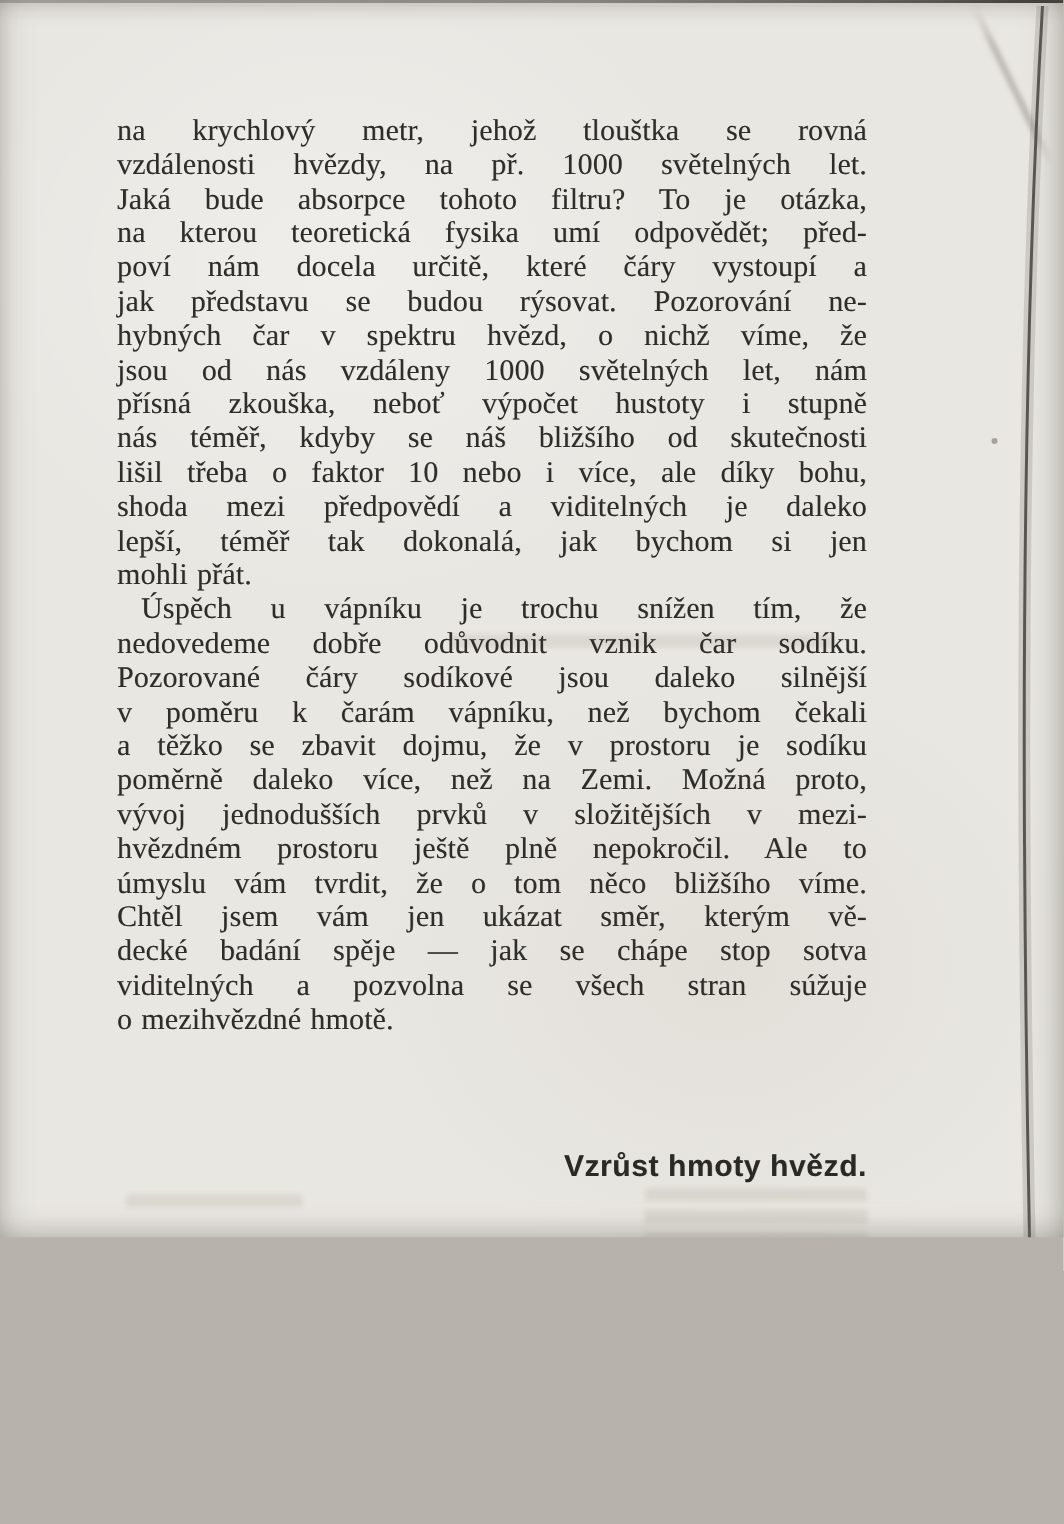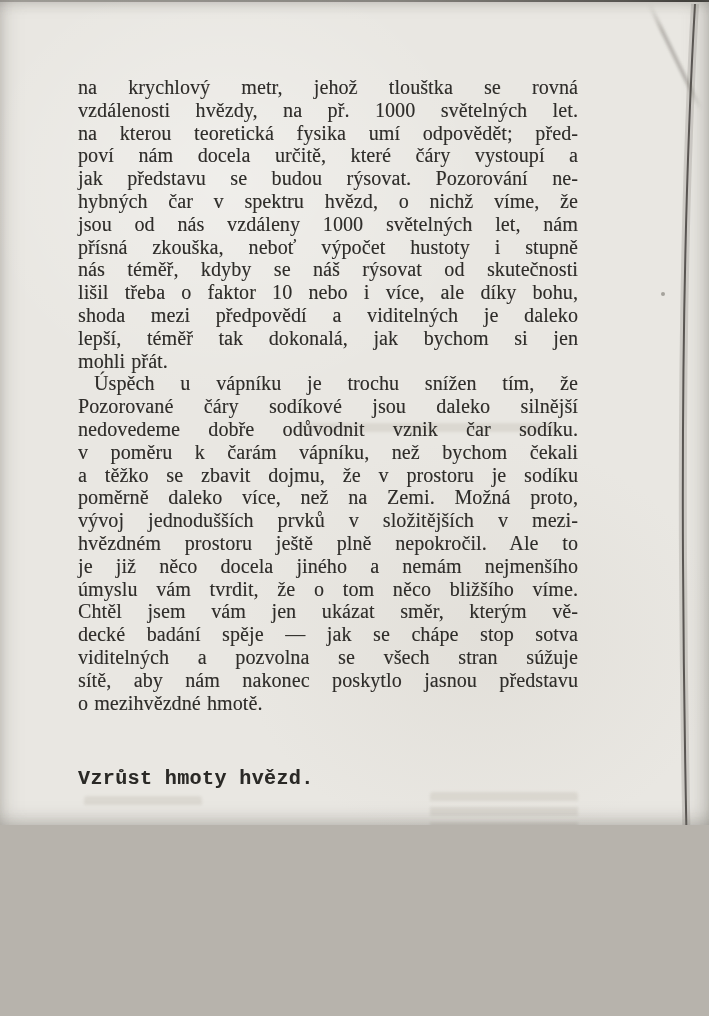--- a/index.html
+++ b/index.html
@@ -59,22 +59,22 @@
     white-space: normal;
     text-shadow: 0.3px 0.3px 0 rgba(47,45,42,0.35);
   }
   .endpara .line:last-child { text-align-last: left; }
   .p2 .line:first-child { text-indent: 16px; }
   .p3-block { position: absolute; left: 78px; top: 845px; width: 500px; font-size: 20px; word-spacing: 1px; }
   .p3-block .line:first-child { text-indent: 34px; }
   .heading {
     position: absolute; left: 78px; top: 767px; width: 500px;
     margin: 0;
-    text-align: left;
-    font-family: Liberation Mono, monospace;
+    text-align: right;
+    font-family: Liberation Sans, sans-serif;
     font-weight: 700;
     font-size: 20px;
     letter-spacing: 0.4px;
     color: #2a2926;
     text-shadow: 0.3px 0.3px 0 rgba(42,41,38,0.3);
   }
   .page-number {
     position: absolute; left: 76px; top: 888px;
     font-size: 24px; letter-spacing: 0.5px;
     text-shadow: 0.3px 0.3px 0 rgba(47,45,42,0.3);
@@ -113,47 +113,46 @@
   <div class="ghost rows g1"></div>
   <div class="ghost rows g2"></div>
   <div class="ghost rows g3"></div>
   <div class="ghost rows g4"></div>
   <div class="ghost g5"></div>
 
   <div class="text-block">
     <div class="paragraph p1 endpara">
         <div class="line">na krychlový metr, jehož tlouštka se rovná</div>
         <div class="line">vzdálenosti hvězdy, na př. 1000 světelných let.</div>
+        <div class="line">Jaká bude absorpce tohoto filtru? To je otázka,</div>
         <div class="line">na kterou teoretická fysika umí odpovědět; před-</div>
         <div class="line">poví nám docela určitě, které čáry vystoupí a</div>
         <div class="line">jak představu se budou rýsovat. Pozorování ne-</div>
         <div class="line">hybných čar v spektru hvězd, o nichž víme, že</div>
         <div class="line">jsou od nás vzdáleny 1000 světelných let, nám</div>
         <div class="line">přísná zkouška, neboť výpočet hustoty i stupně</div>
-        <div class="line">nás téměř, kdyby se náš rýsovat od skutečnosti</div>
+        <div class="line">nás téměř, kdyby se náš bližšího od skutečnosti</div>
         <div class="line">lišil třeba o faktor 10 nebo i více, ale díky bohu,</div>
         <div class="line">shoda mezi předpovědí a viditelných je daleko</div>
         <div class="line">lepší, téměř tak dokonalá, jak bychom si jen</div>
         <div class="line">mohli přát.</div>
       </div>
     <div class="paragraph p2 endpara">
         <div class="line">Úspěch u vápníku je trochu snížen tím, že</div>
+        <div class="line">nedovedeme dobře odůvodnit vznik čar sodíku.</div>
         <div class="line">Pozorované čáry sodíkové jsou daleko silnější</div>
-        <div class="line">nedovedeme dobře odůvodnit vznik čar sodíku.</div>
         <div class="line">v poměru k čarám vápníku, než bychom čekali</div>
         <div class="line">a těžko se zbavit dojmu, že v prostoru je sodíku</div>
         <div class="line">poměrně daleko více, než na Zemi. Možná proto,</div>
         <div class="line">vývoj jednodušších prvků v složitějších v mezi-</div>
         <div class="line">hvězdném prostoru ještě plně nepokročil. Ale to</div>
-        <div class="line">je již něco docela jiného a nemám nejmenšího</div>
         <div class="line">úmyslu vám tvrdit, že o tom něco bližšího víme.</div>
         <div class="line">Chtěl jsem vám jen ukázat směr, kterým vě-</div>
         <div class="line">decké badání spěje — jak se chápe stop sotva</div>
         <div class="line">viditelných a pozvolna se všech stran súžuje</div>
-        <div class="line">sítě, aby nám nakonec poskytlo jasnou představu</div>
         <div class="line">o mezihvězdné hmotě.</div>
       </div>
   </div>
 
   <h2 class="heading">Vzrůst hmoty hvězd.</h2>
 
   <div class="p3-block paragraph">
       <div class="line">Letí-li hvězda mezihvězdnou hmotou, musí</div>
     </div>
 

